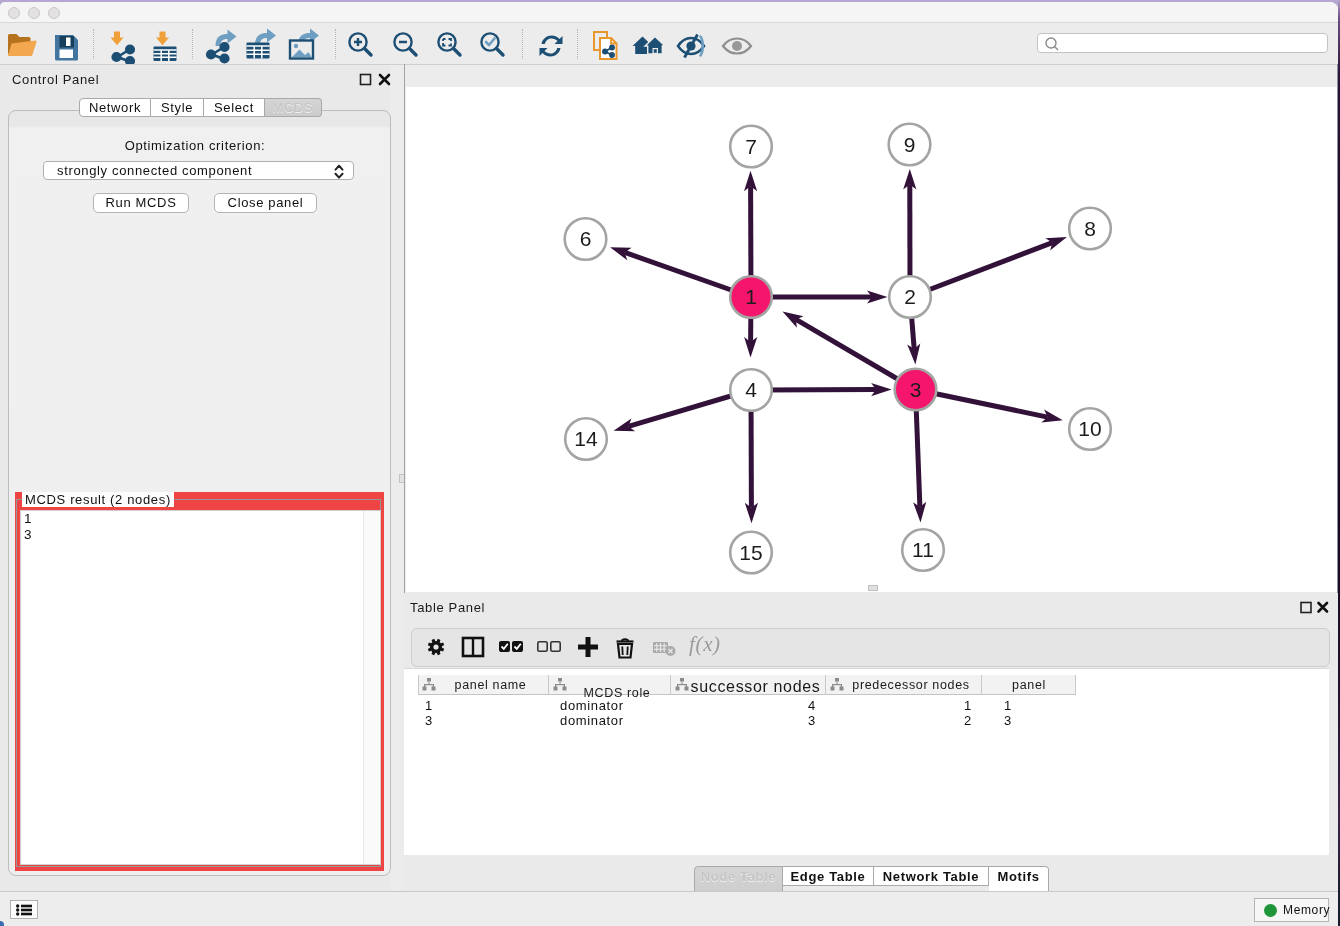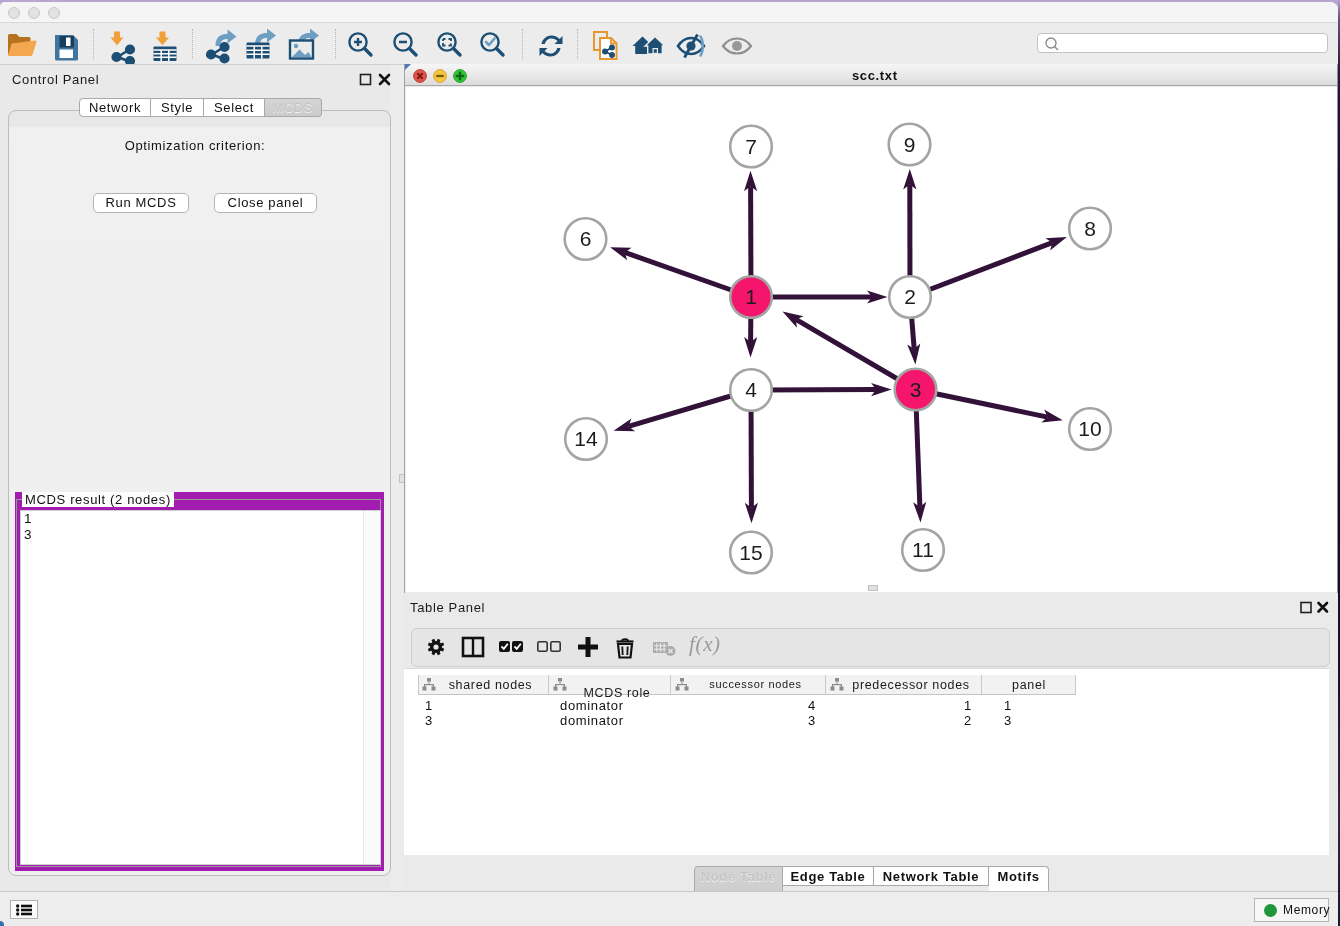--- a/index.html
+++ b/index.html
@@ -185,47 +185,38 @@
     <svg width="34" height="14" style="position:absolute;left:359px;top:8px">
         <rect x="1.5" y="1.5" width="10" height="10" fill="none" stroke="#222" stroke-width="1.6"></rect>
         <path d="M21 2 L30 11 M30 2 L21 11" stroke="#111" stroke-width="2.6" stroke-linecap="round"></path>
       </svg>
     <div id="cpinner"></div>
     <div class="seg first" style="left:79px; top:33px; width:72px;">Network</div>
     <div class="seg" style="left:151px; top:33px; width:53px;">Style</div>
     <div class="seg" style="left:204px; top:33px; width:61px;">Select</div>
     <div class="seg last dim" style="left:265px; top:33px; width:57px;text-align:center;">MCDS</div>
     <div style="position:absolute; left:0; top:73px; width:390px; text-align:center; font-size:13px; color:#111;">Optimization criterion:</div>
+    <div style="position:absolute; left:43px; top:96px; width:311px; height:19px; background:#fff; border:1px solid #b0b0b0; border-radius:4px; font-size:13px; color:#111; line-height:17px; padding-left:13px;">strongly connected component
+      <svg width="12" height="15" style="position:absolute; right:8px; top:2px;">
+          <path d="M2.5 5.6 L6 1.8 L9.5 5.6 M2.5 9.8 L6 13.6 L9.5 9.8" fill="none" stroke="#222" stroke-width="2" stroke-linejoin="round" stroke-linecap="round"></path>
+        </svg>
+    </div>
     <div class="btn" style="left:93px; top:128px; width:96px; line-height:18px;">Run MCDS</div>
     <div class="btn" style="left:214px; top:128px; width:103px; line-height:18px;">Close panel</div>
-    <div style="position:absolute; left:15px; top:426.5px; width:369px; height:379px; background:#a21caf;">
+    <div style="position:absolute; left:15px; top:426.5px; width:369px; height:379px; background:#ef4444;">
       <div style="position:absolute; left:1px; top:7px; width:365px; height:368px; border:1px solid #979797;"></div>
       <div style="position:absolute; left:7px; top:0; background:#fdfdfd; padding:0 3px; font-size:13px; color:#111;">MCDS result (2 nodes)</div>
       <div style="position:absolute; left:5px; top:18px; width:361px; height:355px; background:#fff; border:1px solid #cfcfcf;">
         <div style="position:absolute; left:3px; top:0px; font-size:13.5px; line-height:16.2px; color:#111;">1<br>3</div>
         <div style="position:absolute; right:1px; top:0; width:16px; height:353px; background:#fafafa; border-left:1px solid #e6e6e6;"></div>
       </div>
     </div>
   </div>
   <div class="abs" style="left:399px; top:472px; width:6px; height:9px; background:#e2e2e2; border:1px solid #c2c2c2;"></div>
   <div class="abs" id="netframe">
-    <div id="nettitle">
-      <svg width="6" height="6" style="position:absolute;left:0;top:0">
-          <path d="M0 0 L6 0 L0 6 Z" fill="#4a7ab5"></path>
-        </svg>
-      <div style="position:absolute;left:4px;top:4px;width:100%;text-align:center;font-size:13px;font-weight:bold;color:#111;">scc.txt</div>
-      <svg width="70" height="22" style="position:absolute;left:8px;top:0">
-          <circle cx="7" cy="12" r="6.4" fill="#e25349" stroke="#b8423a" stroke-width="1"></circle>
-          <path d="M4.3 9.3 L9.7 14.7 M9.7 9.3 L4.3 14.7" stroke="#801812" stroke-width="2"></path>
-          <circle cx="27" cy="12" r="6.4" fill="#f7c645" stroke="#d9a526" stroke-width="1"></circle>
-          <rect x="23.2" y="10.8" width="7.6" height="2.4" fill="#7c5b08"></rect>
-          <circle cx="47" cy="12" r="6.4" fill="#33c337" stroke="#27a32e" stroke-width="1"></circle>
-          <path d="M47 7.8 L47 16.2 M42.8 12 L51.2 12" stroke="#0d6613" stroke-width="2.4"></path>
-        </svg>
-    </div>
     <div id="netcanvas">
       <svg width="926" height="504" viewBox="0 0 926 504" font-family="&quot;Liberation Sans&quot;, sans-serif">
 <line x1="345.0" y1="210.0" x2="344.6" y2="99.3" stroke="#33123a" stroke-width="5"></line>
 <polygon points="344.5,83.8 351.2,104.3 344.6,99.3 338.0,104.3" fill="#33123a"></polygon>
 <line x1="345.0" y1="210.0" x2="218.7" y2="165.4" stroke="#33123a" stroke-width="5"></line>
 <polygon points="204.1,160.2 225.6,160.8 218.7,165.4 221.2,173.3" fill="#33123a"></polygon>
 <line x1="345.0" y1="210.0" x2="466.0" y2="210.0" stroke="#33123a" stroke-width="5"></line>
 <polygon points="481.5,210.0 461.0,216.6 466.0,210.0 461.0,203.4" fill="#33123a"></polygon>
 <line x1="345.0" y1="210.0" x2="344.6" y2="255.0" stroke="#33123a" stroke-width="5"></line>
 <polygon points="344.5,270.5 338.1,249.9 344.6,255.0 351.3,250.1" fill="#33123a"></polygon>
@@ -337,21 +328,21 @@
         <g fill="#8c8c8c">
           <rect x="5" y="0" width="4" height="3.5"></rect>
           <rect x="0.5" y="8.5" width="4" height="4"></rect>
           <rect x="9.5" y="8.5" width="4" height="4"></rect>
           <path d="M6.5 3.5 L7.5 3.5 L7.5 6 L6.5 6 Z"></path>
           <rect x="2" y="6" width="10" height="1.2"></rect>
           <rect x="2" y="6" width="1.2" height="3"></rect>
           <rect x="10.8" y="6" width="1.2" height="3"></rect>
         </g>
       </svg>
-    <div style="position:absolute;left:33px;top:85px;width:109px;text-align:center;font-size:12.5px;color:#1a1a1a;">shared nodes</div>
+    <div style="position:absolute;left:33px;top:85px;width:109px;text-align:center;font-size:12.5px;color:#1a1a1a;">panel name</div>
     <div style="position:absolute;left:146px;top:82px;width:122px;height:20px;background:#f2f2f2;border-bottom:1px solid #c4c4c4;border-right:1px solid #c9c9c9;"></div>
     <svg style="position:absolute;left:150px;top:85px" width="14" height="13" viewBox="0 0 14 13">
         <g fill="#8c8c8c">
           <rect x="5" y="0" width="4" height="3.5"></rect>
           <rect x="0.5" y="8.5" width="4" height="4"></rect>
           <rect x="9.5" y="8.5" width="4" height="4"></rect>
           <path d="M6.5 3.5 L7.5 3.5 L7.5 6 L6.5 6 Z"></path>
           <rect x="2" y="6" width="10" height="1.2"></rect>
           <rect x="2" y="6" width="1.2" height="3"></rect>
           <rect x="10.8" y="6" width="1.2" height="3"></rect>
@@ -363,21 +354,21 @@
         <g fill="#8c8c8c">
           <rect x="5" y="0" width="4" height="3.5"></rect>
           <rect x="0.5" y="8.5" width="4" height="4"></rect>
           <rect x="9.5" y="8.5" width="4" height="4"></rect>
           <path d="M6.5 3.5 L7.5 3.5 L7.5 6 L6.5 6 Z"></path>
           <rect x="2" y="6" width="10" height="1.2"></rect>
           <rect x="2" y="6" width="1.2" height="3"></rect>
           <rect x="10.8" y="6" width="1.2" height="3"></rect>
         </g>
       </svg>
-    <div style="position:absolute;left:286px;top:85px;width:133px;text-align:center;font-size:11px;color:#1a1a1a;">successor nodes</div>
+    <div style="position:absolute;left:286px;top:85px;width:133px;text-align:center;font-size:16px;color:#1a1a1a;">successor nodes</div>
     <div style="position:absolute;left:423px;top:82px;width:156px;height:20px;background:#f2f2f2;border-bottom:1px solid #c4c4c4;border-right:1px solid #c9c9c9;"></div>
     <svg style="position:absolute;left:427px;top:85px" width="14" height="13" viewBox="0 0 14 13">
         <g fill="#8c8c8c">
           <rect x="5" y="0" width="4" height="3.5"></rect>
           <rect x="0.5" y="8.5" width="4" height="4"></rect>
           <rect x="9.5" y="8.5" width="4" height="4"></rect>
           <path d="M6.5 3.5 L7.5 3.5 L7.5 6 L6.5 6 Z"></path>
           <rect x="2" y="6" width="10" height="1.2"></rect>
           <rect x="2" y="6" width="1.2" height="3"></rect>
           <rect x="10.8" y="6" width="1.2" height="3"></rect>

